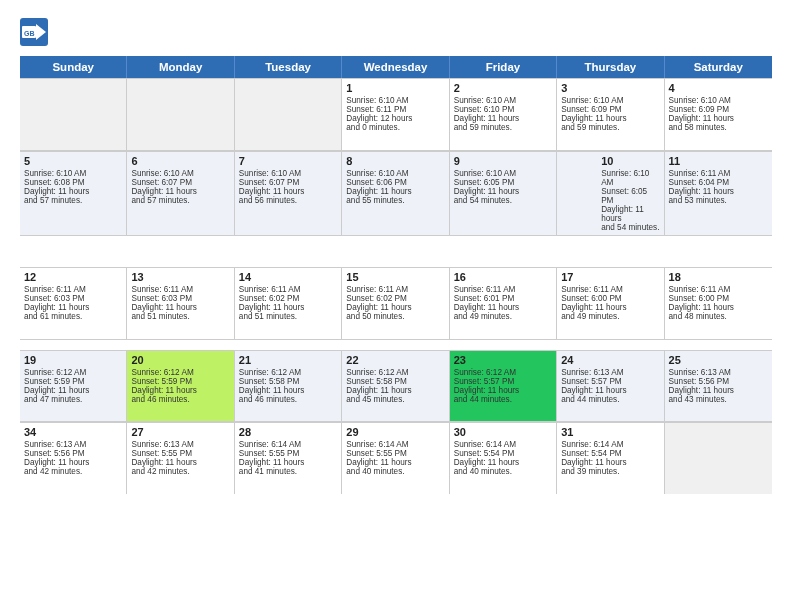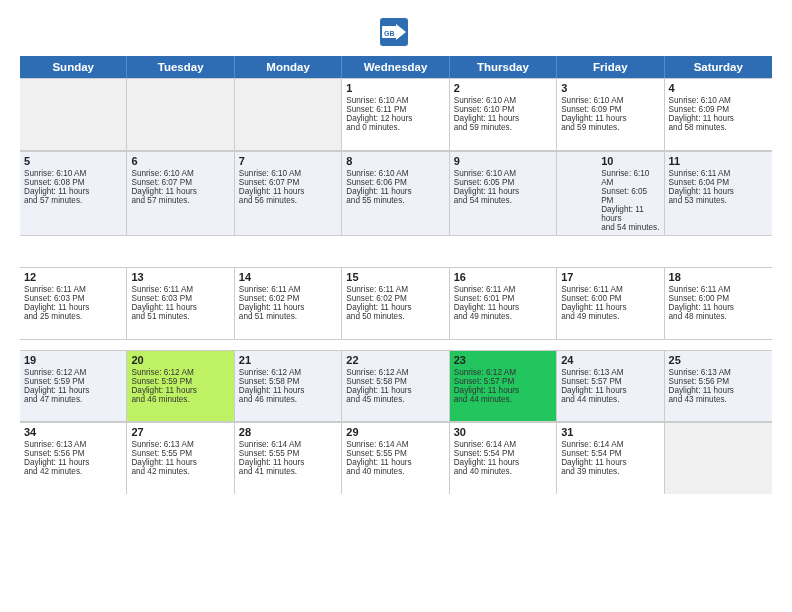--- a/index.html
+++ b/index.html
@@ -9,21 +9,20 @@
       width: 792px;
       height: 612px;
       overflow: hidden;
     }
     .page {
       width: 792px;
       height: 508px;
       padding: 18px 20px 14px 20px;
       display: flex;
       flex-direction: column;
-      align-items: center;
     }
     .header {
       display: flex;
       justify-content: space-between;
       align-items: flex-start;
       margin-bottom: 10px;
     }
     .logo {
       display: flex;
       align-items: center;
@@ -133,25 +132,25 @@
     </div>
     <div class="title-block">
       <div class="month-title"></div>
       <div class="location"></div>
     </div>
   </div>
 
   <div class="calendar">
     <div class="cal-header">
     <div class="cal-header-cell">Sunday</div>
+        <div class="cal-header-cell">Monday</div>
         <div class="cal-header-cell">Tuesday</div>
-        <div class="cal-header-cell">Monday</div>
         <div class="cal-header-cell">Wednesday</div>
+        <div class="cal-header-cell">Friday</div>
         <div class="cal-header-cell">Thursday</div>
-        <div class="cal-header-cell">Friday</div>
         <div class="cal-header-cell">Saturday</div>
       </div>
     <div class="cal-body">
     <div class="cal-row border-top" style="background: rgb(255, 255, 255);">
           <div class="cal-cell empty" style="background: rgb(240, 240, 240);"></div>
           <div class="cal-cell empty" style="background: rgb(240, 240, 240);"></div>
           <div class="cal-cell empty" style="background: rgb(240, 240, 240);"></div>
           <div class="cal-cell">
             <div class="day-number">1</div>
             <div>Sunrise: 6:10 AM</div>
@@ -231,21 +230,21 @@
             <div>Daylight: 11 hours</div>
             <div>and 53 minutes.</div>
           </div>
         </div>
         <div class="cal-row border-top" style="background: rgb(255, 255, 255); margin-top: 31px;">
           <div class="cal-cell">
             <div class="day-number">12</div>
             <div>Sunrise: 6:11 AM</div>
             <div>Sunset: 6:03 PM</div>
             <div>Daylight: 11 hours</div>
-            <div>and 25 minutes.</div>
+            <div>and 61 minutes.</div>
           </div>
           <div class="cal-cell">
             <div class="day-number">13</div>
             <div>Sunrise: 6:11 AM</div>
             <div>Sunset: 6:03 PM</div>
             <div>Daylight: 11 hours</div>
             <div>and 51 minutes.</div>
           </div>
           <div class="cal-cell">
             <div class="day-number">14</div>

